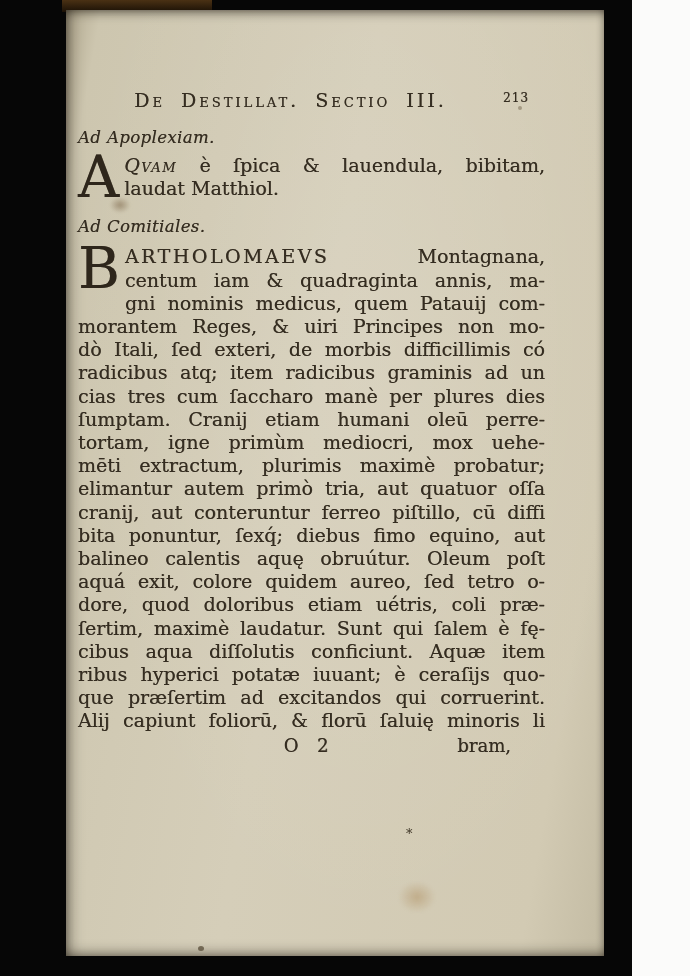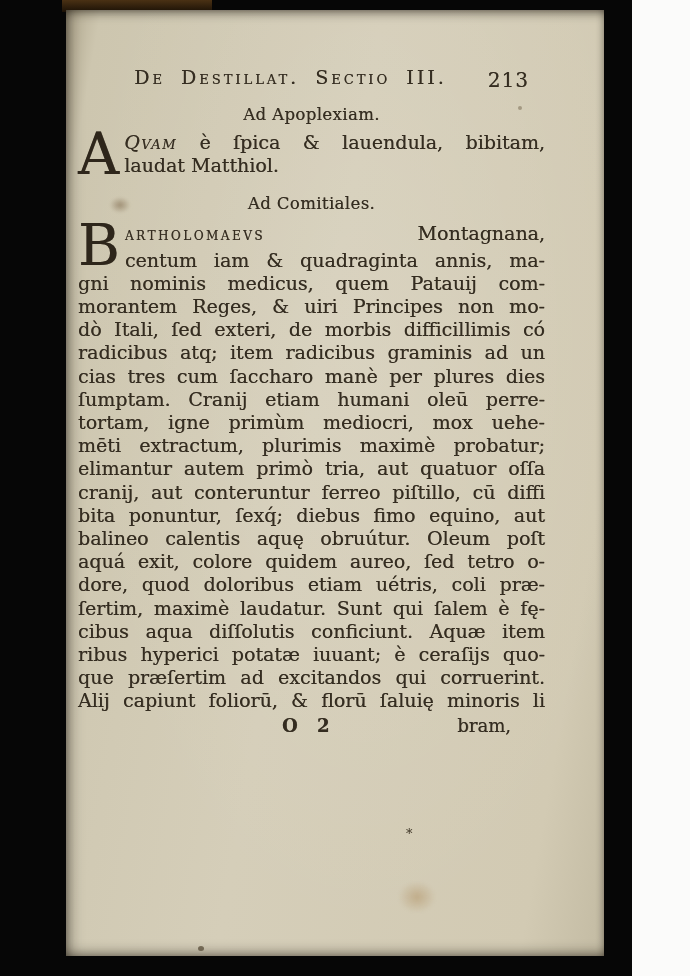--- a/index.html
+++ b/index.html
@@ -11,37 +11,37 @@
   .page{position:absolute;left:66px;top:10px;width:538px;height:946px;
         background:
           radial-gradient(ellipse at 55% 35%, rgba(255,255,255,0.10), rgba(0,0,0,0) 70%),
           linear-gradient(100deg,#b3aa91 0%, #cdc6af 5%, #d5ceb9 45%, #d2cab3 88%, #c3bba3 100%);
         box-shadow: inset 0 8px 12px -7px rgba(20,14,6,0.65),
                     inset 0 -9px 14px -8px rgba(20,14,6,0.55),
                     inset 10px 0 16px -9px rgba(20,14,6,0.6),
                     inset -6px 0 10px -7px rgba(20,14,6,0.35);}
   .content{position:absolute;left:12px;top:0;width:467px;color:#342c20;
            text-shadow:0.3px 0 0 rgba(52,44,32,0.65);}
-  .running-head{position:relative;margin-top:56px;height:26px;}
+  .running-head{position:relative;margin-top:79px;height:26px;}
   .running-head .title{display:block;margin:0 70px 0 28px;text-align:center;
         font-variant:small-caps;font-size:19px;letter-spacing:3px;word-spacing:7px;}
-  .running-head .folio{position:absolute;right:16px;top:2px;font-size:20px;letter-spacing:1px;}
-  .sec-heading{margin-top:13px;text-align:center;font-size:16.5px;
+  .running-head .folio{position:absolute;right:16px;top:2px;font-size:12px;letter-spacing:1px;}
+  .sec-heading{margin-top:13px;font-style:italic;font-size:16.5px;
         letter-spacing:0.4px;}
   .para{font-size:19px;line-height:23.2px;}
   .para .line{text-align:justify;text-align-last:justify;}
   .para .line.short{text-align-last:left;}
   .dropcap{float:left;font-size:57px;line-height:45px;height:46px;margin:1px 5px 0 0;
         color:#2e261b;}
-  .caps-run{font-size:12px;letter-spacing:2.5px;}
+  .caps-run{font-size:19px;letter-spacing:2.5px;}
   .smallcaps-run{font-variant:small-caps;letter-spacing:1.5px;font-style:italic;}
   .p1{margin-top:7px;}
   .p2{margin-top:9px;}
   .footer-row{position:relative;margin-top:2px;height:26px;font-size:18px;}
-  .signature{position:absolute;left:50%;transform:translateX(-62%);word-spacing:13px;font-weight:bold;}
+  .signature{position:absolute;left:50%;transform:translateX(-62%);word-spacing:13px;}
   .catchword{position:absolute;right:34px;}
   .ornament{position:absolute;left:340px;top:816px;font-size:13px;color:#3a3122;
         transform:scaleY(1.05);}
   .stain1{position:absolute;left:40px;top:184px;width:28px;height:22px;border-radius:50%;
         background:radial-gradient(closest-side, rgba(86,57,25,0.38), rgba(86,57,25,0) 75%);
         filter:blur(1px);}
   .stain2{position:absolute;left:326px;top:866px;width:50px;height:42px;border-radius:45% 55% 50% 50%;
         background:radial-gradient(closest-side, rgba(158,116,58,0.35), rgba(158,116,58,0) 75%);
         filter:blur(1.5px);}
   .speck1{position:absolute;left:132px;top:936px;width:6px;height:5px;border-radius:50%;

